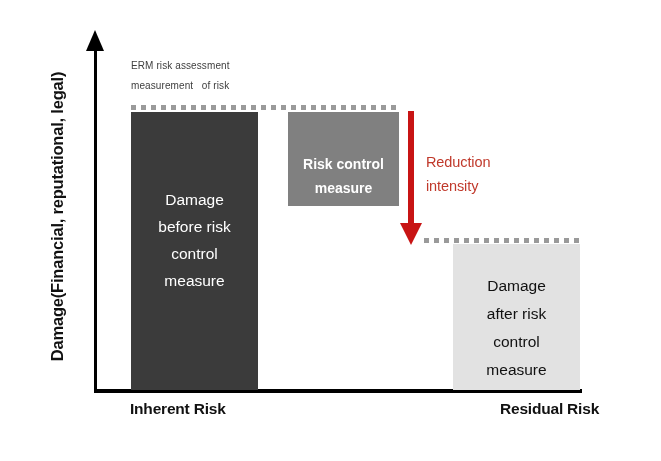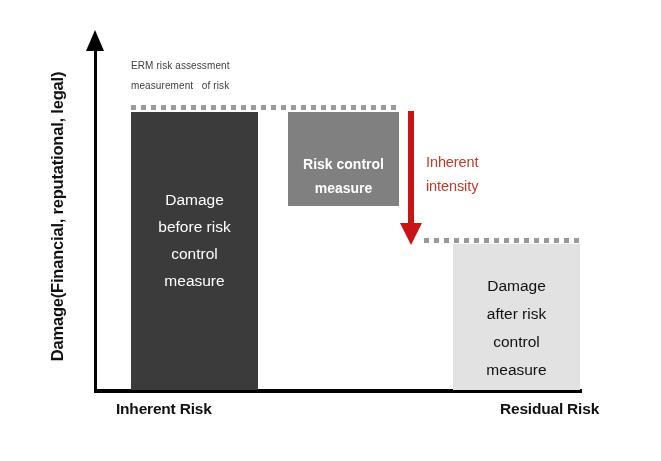--- a/index.html
+++ b/index.html
@@ -173,21 +173,21 @@
   
   .x-label {
     position: absolute;
     top: 400px;
     font-size: 15.5px;
     font-weight: bold;
     color: #111111;
     letter-spacing: -0.2px;
     white-space: nowrap;
   }
-  .x-label-inherent { left: 116px; text-align: right; }
+  .x-label-inherent { left: 130px; text-align: right; }
   .x-label-residual { left: 452px; margin-left: 48px; }
 </style>
 </head>
 <body>
 
 <div id="canvas">
 
   <div class="y-axis-line"></div>
   <div class="y-axis-arrow"></div>
   <div class="y-axis-title">Damage(Financial, reputational, legal)</div>
@@ -224,20 +224,20 @@
       <span>Damage</span><br>
       <b>after</b><span> risk</span><br>
       <span>control</span><br>
       <span>measure</span>
     </div>
   </div>
 
   <div class="red-arrow-shaft"></div>
   <div class="red-arrow-head"></div>
   <div class="red-arrow-label">
-    <span>Inherent</span><br>
+    <span>Reduction</span><br>
     <span>intensity</span>
   </div>
 
   <div class="x-label x-label-inherent">Inherent Risk</div>
   <div class="x-label x-label-residual">Residual Risk</div>
 
 </div>
 
 </body></html>

